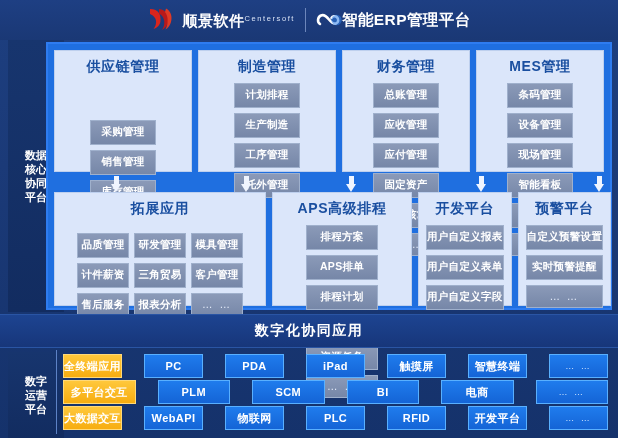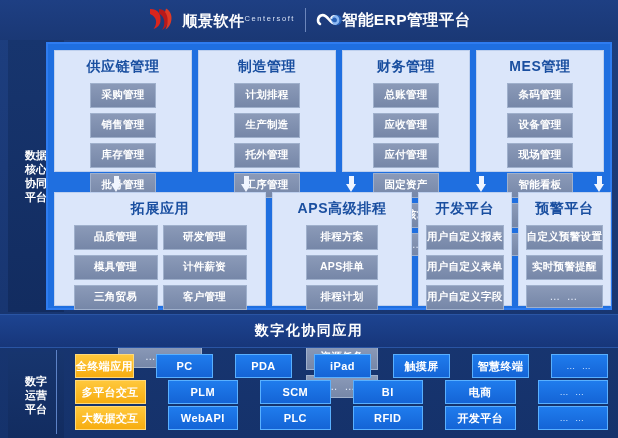--- a/index.html
+++ b/index.html
@@ -80,21 +80,21 @@
     text-align:center;
     padding:4px 0 5px 0;
     box-sizing:border-box;
     white-space:nowrap;
     letter-spacing:.3px;
   }
   .chip.dots{color:#e7eefb;letter-spacing:2px;font-weight:normal;}
 
   
   .c-w2 .chip{width:66px;}
-  .c-w3 .chip{width:84px;}
+  .c-w3 .chip{width:52px;}
   .c-w1 .chip{width:100%;}
   .c-aps .chip{width:72px;}
 
   
   .arrow{
     position:absolute;width:11px;height:16px;top:132px;
   }
   .arrow i{
     display:block;position:absolute;left:3px;top:0;width:5px;height:9px;
     background:#f0f5ff;
@@ -118,21 +118,21 @@
   }
 
   
   .bottom{
     position:absolute;left:56px;top:350px;width:556px;height:84px;
     border-left:1px solid #5d82c6;
     box-sizing:border-box;
     padding:4px 4px 4px 6px;
     display:flex;flex-direction:column;justify-content:space-between;
   }
-  .brow{display:flex;gap:22px;height:24px;margin-left:12px;}
+  .brow{display:flex;gap:22px;height:24px;}
   .bcell{
     flex:1 1 0;
     border:1px solid #59b0ff;
     background:linear-gradient(180deg,#1f7ced 0%,#1464d6 100%);
     color:#ffffff;font-size:11px;font-weight:bold;
     display:flex;align-items:center;justify-content:center;
     box-sizing:border-box;white-space:nowrap;letter-spacing:.4px;
   }
   .bcell.tag{
     background:linear-gradient(180deg,#ffc83c 0%,#f7ad10 100%);
@@ -172,37 +172,37 @@
   <div class="rail" id="rail-core">
     <span>数据核心协同平台</span>
   </div>
   <div class="rail" id="rail-ops">
     <span>数字运营平台</span>
   </div>
 
   <div class="panel">
 
     <div class="row" id="row1">
-      <div class="card c-w2" style="flex:0 0 138px;">
+      <div class="card c-w2" style="flex:0 0 138px;gap:37px;">
         <div class="card-title">供应链管理</div>
         <div class="chips">
           <div class="chip">采购管理</div>
           <div class="chip">销售管理</div>
           <div class="chip">库存管理</div>
           <div class="chip">批号管理</div>
         </div>
       </div>
 
       <div class="card c-w2" style="flex:0 0 138px;">
         <div class="card-title">制造管理</div>
         <div class="chips">
           <div class="chip">计划排程</div>
           <div class="chip">生产制造</div>
+          <div class="chip">工序管理</div>
           <div class="chip">托外管理</div>
-          <div class="chip">工序管理</div>
         </div>
       </div>
 
       <div class="card c-w2" style="flex:1 1 0;">
         <div class="card-title">财务管理</div>
         <div class="chips">
           <div class="chip">总账管理</div>
           <div class="chip">应收管理</div>
           <div class="chip">应付管理</div>
           <div class="chip">固定资产</div>
@@ -239,21 +239,21 @@
     <span class="arrow" style="left:428px;">
         <i></i>
         <b></b>
       </span>
     <span class="arrow" style="left:546px;">
         <i></i>
         <b></b>
       </span>
 
     <div class="row" id="row2">
-      <div class="card c-w3" style="flex:0 0 212px;">
+      <div class="card c-w3" style="flex:0 0 212px;gap:8px;">
         <div class="card-title">拓展应用</div>
         <div class="chips">
           <div class="chip">品质管理</div>
           <div class="chip">研发管理</div>
           <div class="chip">模具管理</div>
           <div class="chip">计件薪资</div>
           <div class="chip">三角贸易</div>
           <div class="chip">客户管理</div>
           <div class="chip">售后服务</div>
           <div class="chip">报表分析</div>
@@ -311,20 +311,21 @@
       <div class="bcell tag">多平台交互</div>
       <div class="bcell">PLM</div>
       <div class="bcell">SCM</div>
       <div class="bcell">BI</div>
       <div class="bcell">电商</div>
       <div class="bcell dots">…  …</div>
     </div>
     <div class="brow">
       <div class="bcell tag">大数据交互</div>
       <div class="bcell">WebAPI</div>
+      <div class="bcell">物联网</div>
       <div class="bcell">PLC</div>
       <div class="bcell">RFID</div>
       <div class="bcell">开发平台</div>
       <div class="bcell dots">…  …</div>
     </div>
   </div>
 
 </div>
 
 </body></html>

